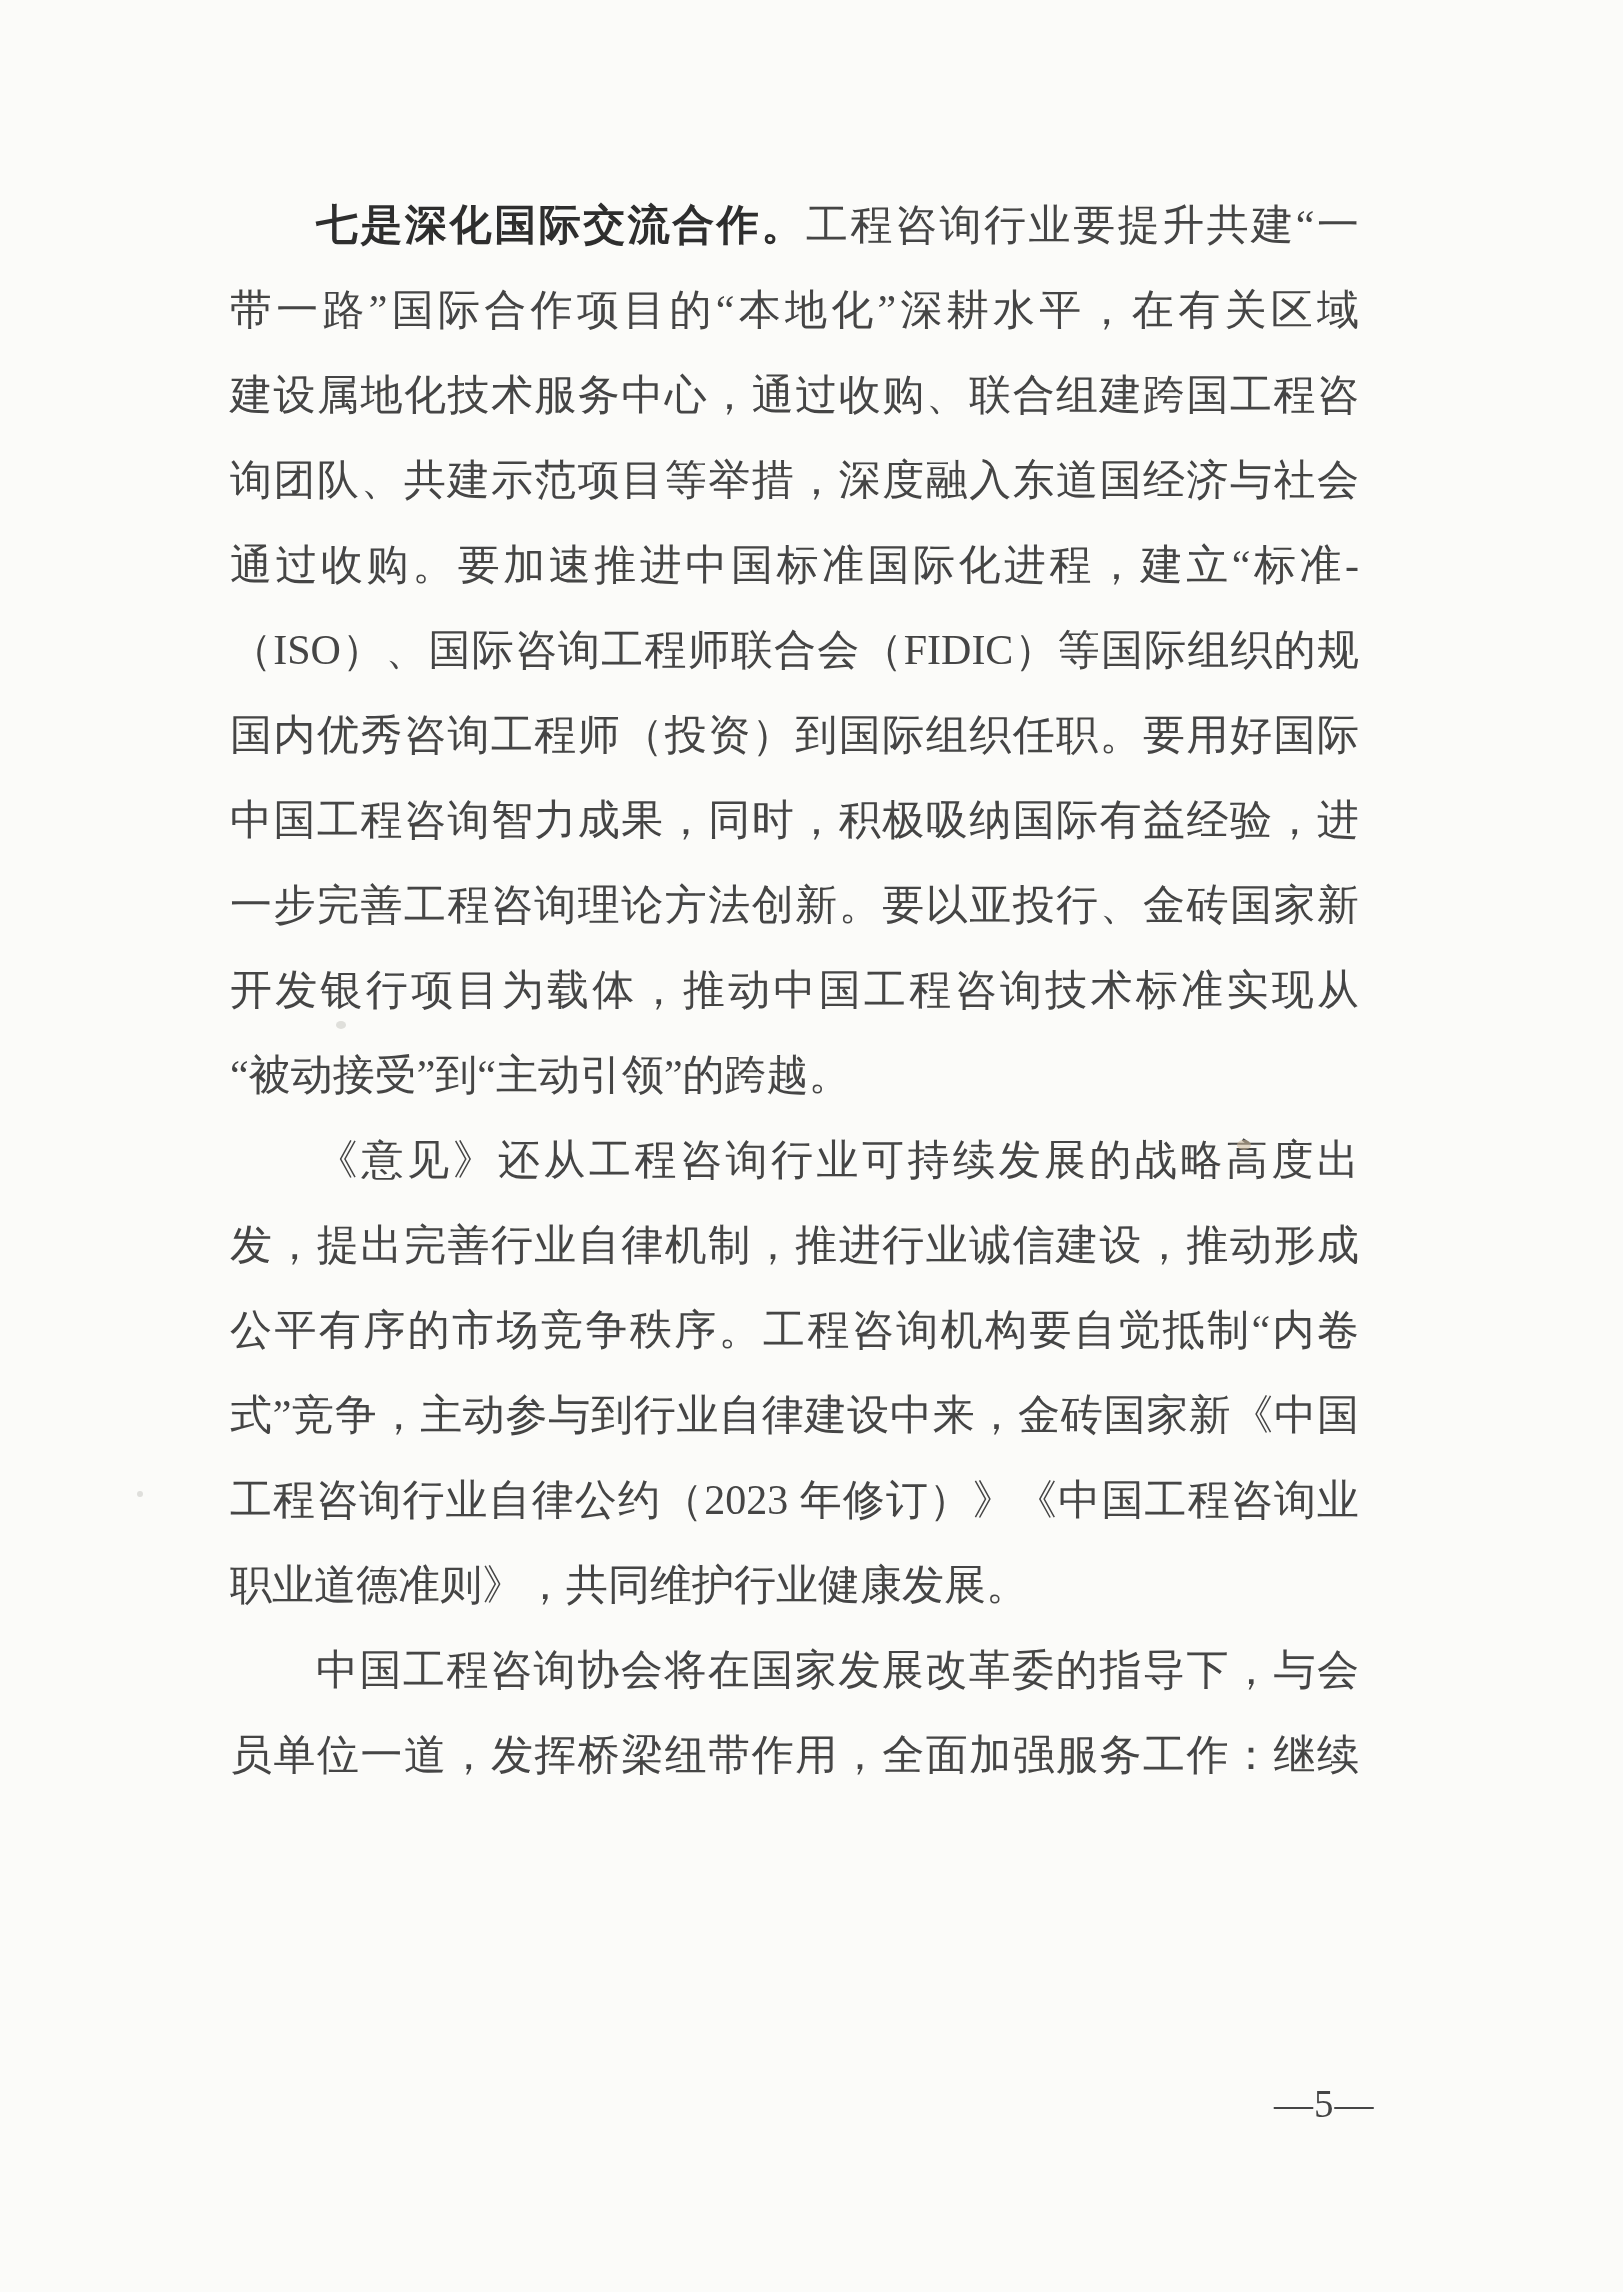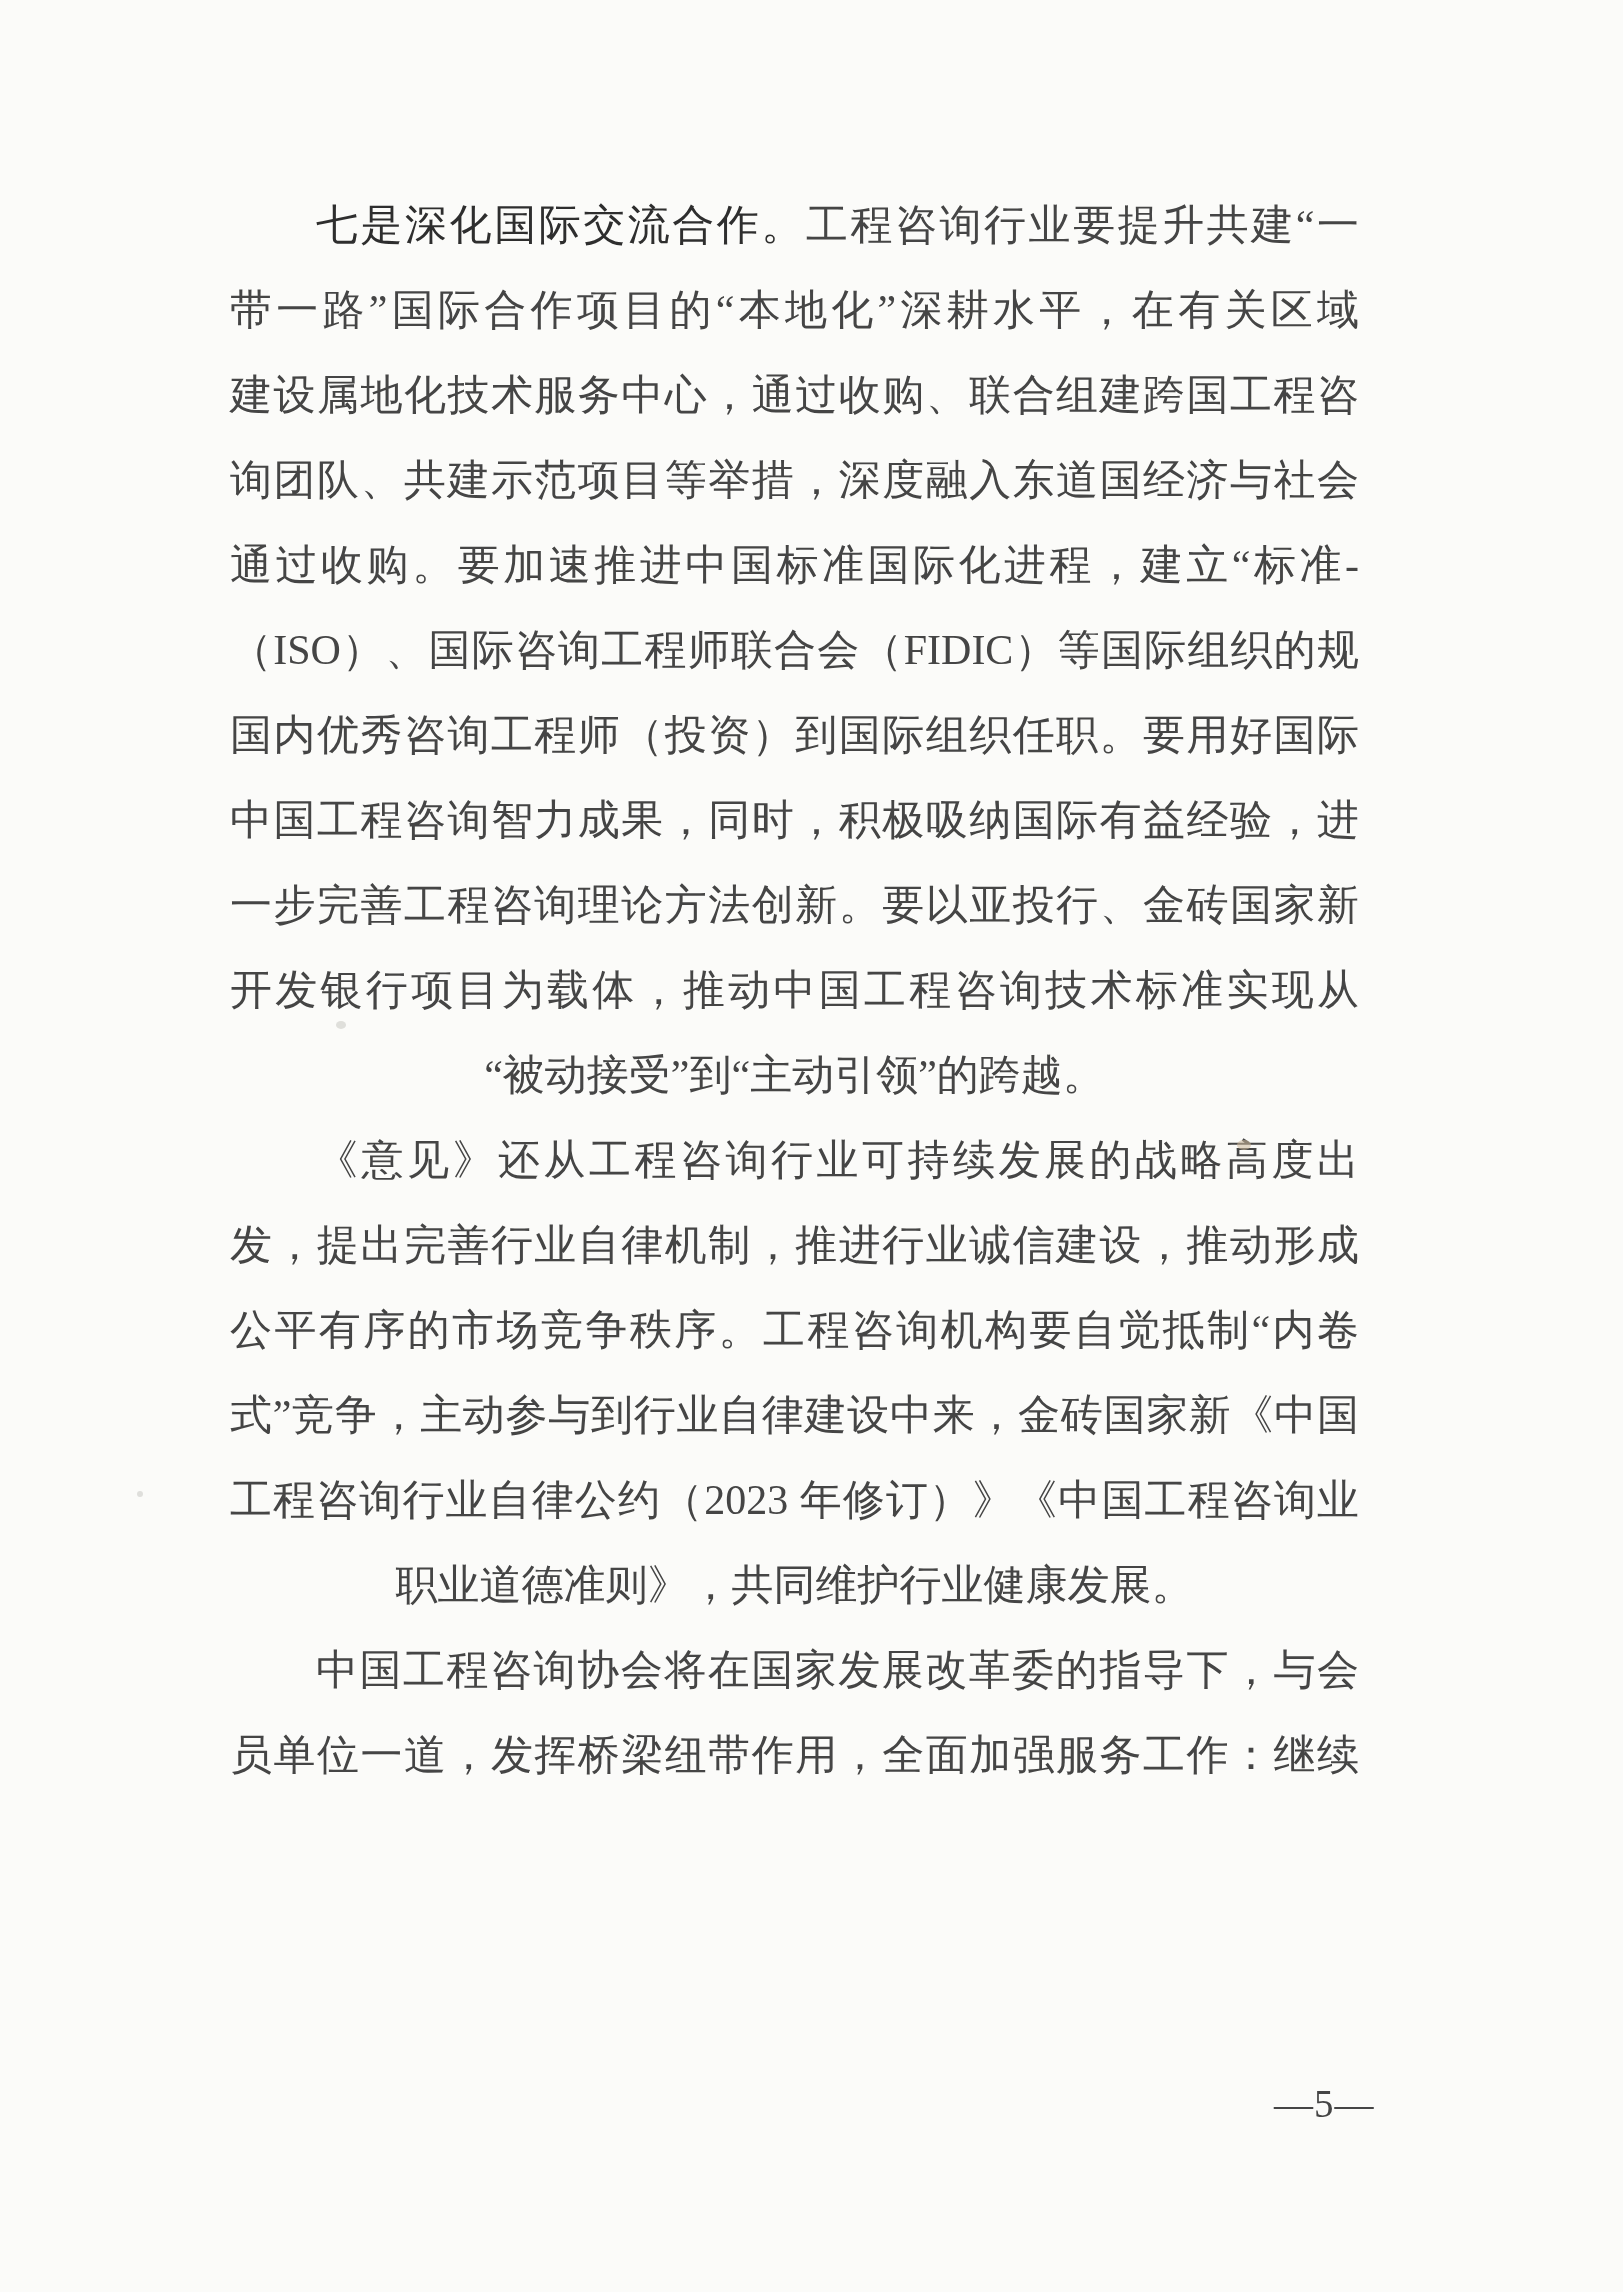--- a/index.html
+++ b/index.html
@@ -21,30 +21,29 @@
     left: 230px;
     top: 183px;
     width: 1129px;
   }
   .line {
     height: 85px;
     line-height: 85px;
     font-size: 42px;
     color: var(--ink, #454545);
     letter-spacing: 0px;
-    text-align: center;
   }
   .justify {
     text-align: justify;
     text-align-last: justify;
     text-justify: inter-character;
   }
   .indent { text-indent: 86px; }
   .lead {
-    font-weight: 400;
+    font-weight: 700;
     color: var(--ink-bold, #2e2e2e);
   }
   .page-number {
     position: absolute;
     left: 1274px;
     top: 2080px;
     width: 108px;
     font-size: 39px;
     line-height: 47px;
     color: var(--ink, #454545);

